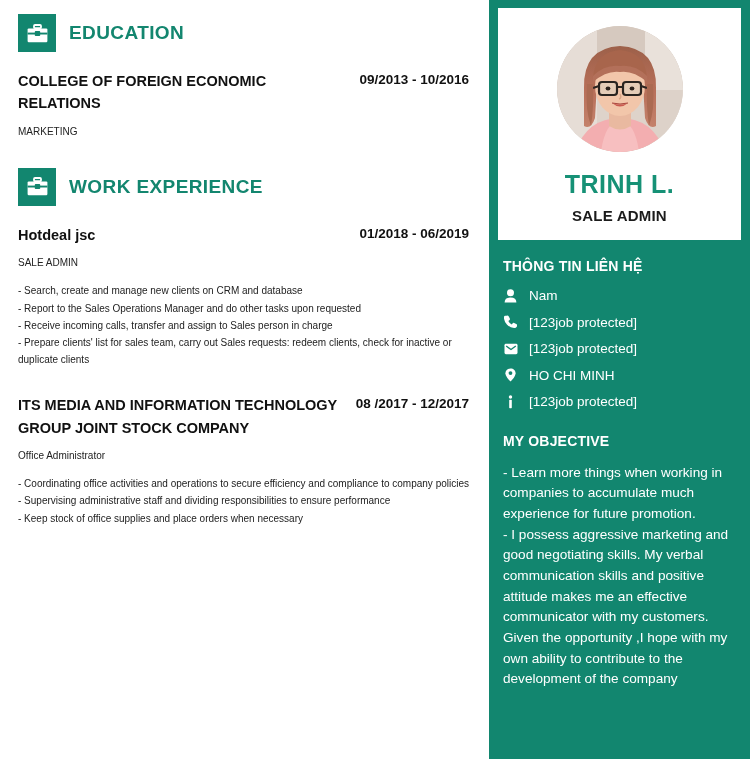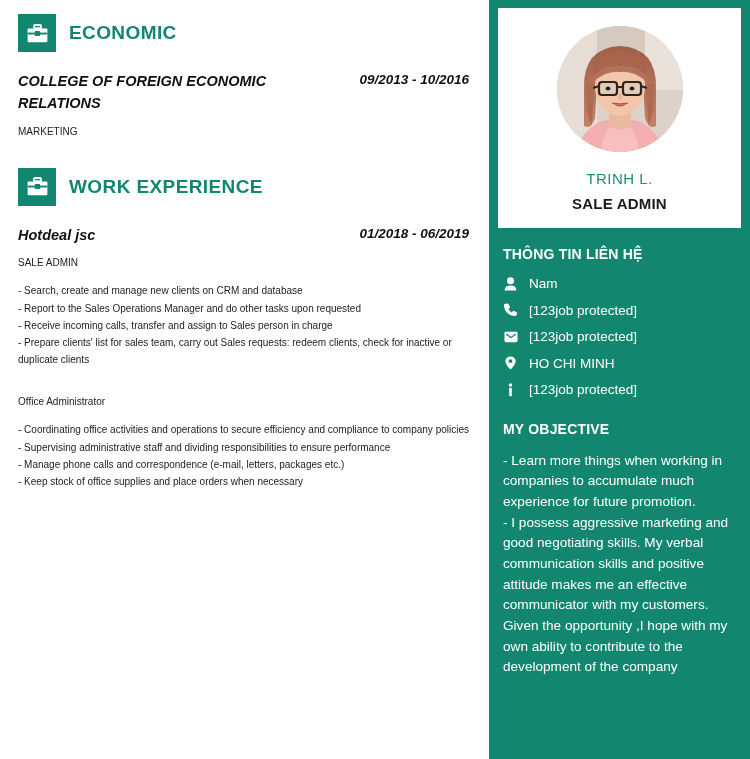--- a/index.html
+++ b/index.html
@@ -64,21 +64,20 @@
   .work-section { margin-top: 29px; }
 
   .entry { margin-top: 16px; }
   .entry.first { margin-top: 18px; }
 
   .entry-row {
     display: flex;
     justify-content: space-between;
     align-items: flex-start;
     gap: 14px;
-    font-style: italic;
   }
 
   .entry-org {
     font-size: 14.5px;
     font-weight: bold;
     color: #111;
     line-height: 1.55;
     max-width: 320px;
   }
 
@@ -132,22 +131,22 @@
     margin: 0 auto;
     overflow: hidden;
     position: relative;
     background: #d8cdc4;
   }
 
   .avatar svg { display: block; }
 
   .profile-name {
     margin-top: 18px;
-    font-size: 15px;
-    font-weight: normal;
+    font-size: 25px;
+    font-weight: bold;
     color: #169176;
     letter-spacing: 0.5px;
   }
 
   .profile-role {
     margin-top: 8px;
     font-size: 15px;
     font-weight: bold;
     color: #1b1b1b;
     letter-spacing: 0.2px;
@@ -210,21 +209,21 @@
     <div class="edu-section">
       <div class="section-head">
         <span class="section-icon">
           <svg width="21" height="19" viewBox="0 0 21 19">
             <rect x="7" y="1" width="7" height="3.2" rx="1" fill="none" stroke="#ffffff" stroke-width="1.8"></rect>
             <rect x="0.6" y="4.4" width="19.8" height="13.8" rx="1.2" fill="#ffffff"></rect>
             <rect x="0.6" y="8.6" width="19.8" height="1.9" fill="#12866f"></rect>
             <rect x="7.8" y="7.1" width="5.4" height="5" rx="0.8" fill="#12866f"></rect>
           </svg>
         </span>
-        <span class="section-title">ECONOMIC</span>
+        <span class="section-title">EDUCATION</span>
       </div>
 
       <div class="entry first">
         <div class="entry-row">
           <div class="entry-org">COLLEGE OF FOREIGN ECONOMIC RELATIONS</div>
           <div class="entry-date">09/2013 - 10/2016</div>
         </div>
         <div class="entry-role">MARKETING</div>
       </div>
     </div>
@@ -250,25 +249,28 @@
         <div class="entry-role">SALE ADMIN</div>
         <div class="entry-bullets">
           <div class="bullet">- Search, create and manage new clients on CRM and database</div>
           <div class="bullet">- Report to the Sales Operations Manager and do other tasks upon requested</div>
           <div class="bullet">- Receive incoming calls, transfer and assign to Sales person in charge</div>
           <div class="bullet">- Prepare clients' list for sales team, carry out Sales requests: redeem clients, check for inactive or duplicate clients</div>
         </div>
       </div>
 
       <div class="entry gap-after-bullets" style="margin-top:26px;">
+        <div class="entry-row">
+          <div class="entry-org">ITS MEDIA AND INFORMATION TECHNOLOGY GROUP JOINT STOCK COMPANY</div>
+          <div class="entry-date">08 /2017 - 12/2017</div>
+        </div>
         <div class="entry-role">Office Administrator</div>
         <div class="entry-bullets">
           <div class="bullet">- Coordinating office activities and operations to secure efficiency and compliance to company policies</div>
           <div class="bullet">- Supervising administrative staff and dividing responsibilities to ensure performance</div>
-          <div class="bullet">- Manage phone calls and correspondence (e-mail, letters, packages etc.)</div>
           <div class="bullet">- Keep stock of office supplies and place orders when necessary</div>
         </div>
       </div>
 
     </div>
   </div>
 
   <div class="right-col">
 
     <div class="profile-card">

